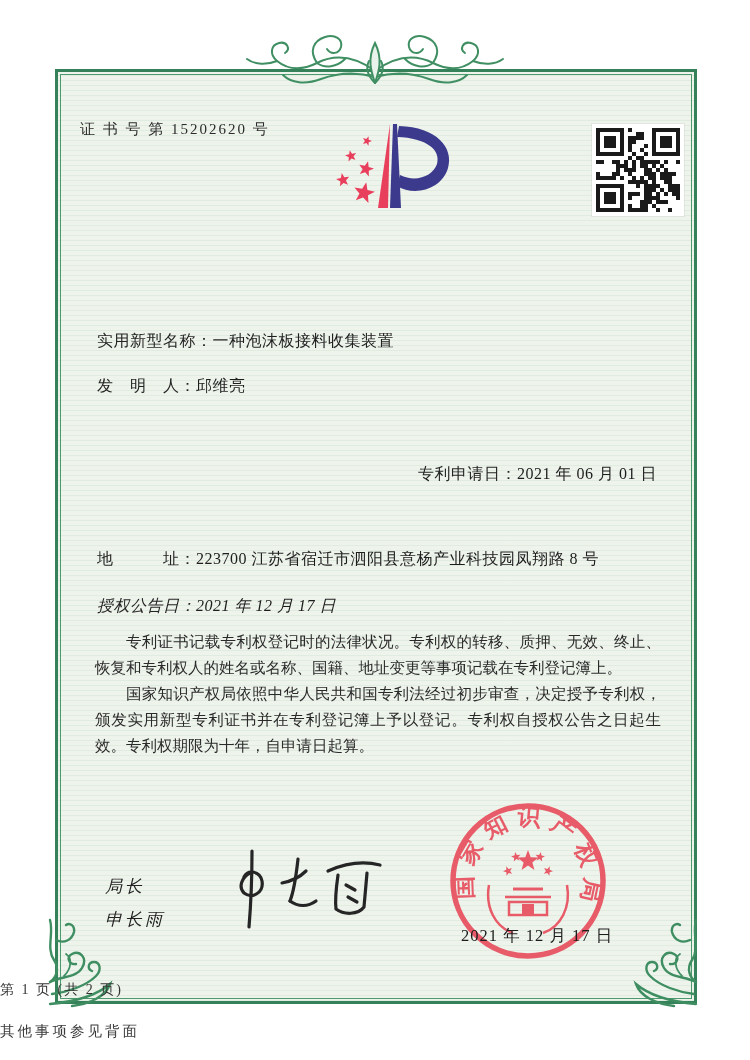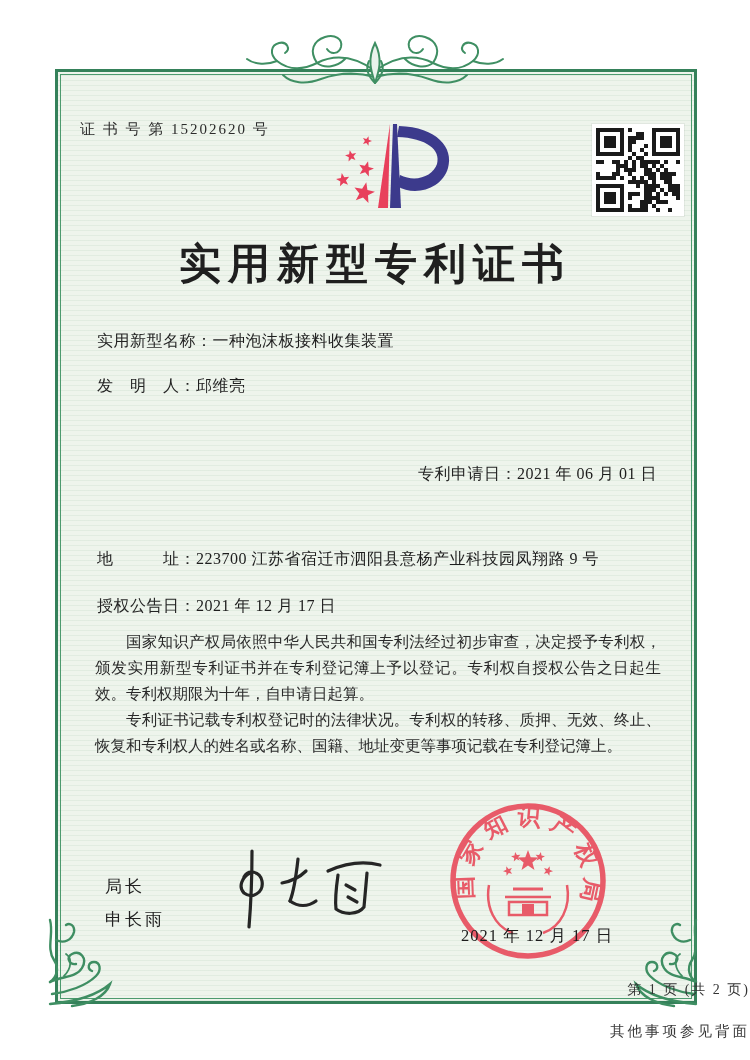--- a/index.html
+++ b/index.html
@@ -47,50 +47,50 @@
     font-size:16px; color:#242424; letter-spacing:0.5px; white-space:nowrap;
   }
   .field-row .flabel { color:#242424; }
   .field-row .fvalue { color:#1d1d1d; }
   .row-name    { top:330px; }
   .row-inv     { top:375px; }
   .row-pno     { top:420px; }
   .row-fdate   { top:463px;text-align:right; }
   .row-ptee    { top:507px; }
   .row-addr    { top:548px; }
-  .row-gdate   { top:595px; }
+  .row-gdate   { top:595px;font-style:italic; }
   .pair2 { position:absolute; left:301px; top:0; }
 
   
   .body-text {
     position:absolute; left:95px; top:628px; width:566px;
     font-size:15.5px; line-height:26px; color:#2a2a2a; text-align:justify;
   }
   .body-text p { text-indent:2em; }
 
   
   .officer { position:absolute; left:105px; top:869px; font-size:17px;
-             letter-spacing:3px; color:#222; line-height:33px; }
+             letter-spacing:3px; color:#222; line-height:33px;font-style:italic; }
   .sign-svg { position:absolute; left:212px; top:842px; width:180px; height:95px; }
 
   
   .seal { position:absolute; left:449px; top:800px; width:160px; height:162px; opacity:0.92; }
   .seal-date {
     position:absolute; left:461px; top:924px; font-size:16.5px;
     letter-spacing:1px; color:#1c1c1c; white-space:nowrap;
   }
 
   
   .page-info {
-    position:absolute; left:0; right:0; top:980px; text-align:right;
-    font-size:14px; letter-spacing:2px; color:#333;padding-left:44px;
+    position:absolute; left:0; right:0; top:980px; text-align:left;
+    font-size:14px; letter-spacing:2px; color:#333;
   }
   .back-note {
-    position:absolute; left:0; right:0; top:1021px; text-align:right;
-    font-size:14.5px; letter-spacing:3px; color:#3a3a3a;padding-left:20px;
+    position:absolute; left:0; right:0; top:1021px; text-align:left;
+    font-size:14.5px; letter-spacing:3px; color:#3a3a3a;
   }
 </style>
 </head>
 <body>
 
 <div class="page">
 
   <div class="frame"></div>
 
   <svg class="ornament top" viewBox="0 0 300 82">
@@ -290,43 +290,42 @@
           <rect x="36" y="80" width="4" height="4"></rect>
           <rect x="40" y="80" width="4" height="4"></rect>
           <rect x="44" y="80" width="4" height="4"></rect>
           <rect x="48" y="80" width="4" height="4"></rect>
           <rect x="60" y="80" width="4" height="4"></rect>
           <rect x="72" y="80" width="4" height="4"></rect>
         </g>
     </svg>
   </div>
 
-  <div class="title">实用新型专利证书</div>
 
   <div class="field-row row-name">
     <span class="flabel">实用新型名称：</span><span class="fvalue">一种泡沫板接料收集装置</span>
   </div>
   <div class="field-row row-inv">
     <span class="flabel">发　明　人：</span><span class="fvalue">邱维亮</span>
   </div>
   <div class="field-row row-fdate">
     <span class="flabel">专利申请日：</span><span class="fvalue">2021 年 06 月 01 日</span>
   </div>
   <div class="field-row row-addr">
-    <span class="flabel">地　　　址：</span><span class="fvalue">223700 江苏省宿迁市泗阳县意杨产业科技园凤翔路 9 号</span>
+    <span class="flabel">地　　　址：</span><span class="fvalue">223700 江苏省宿迁市泗阳县意杨产业科技园凤翔路 8 号</span>
   </div>
   <div class="field-row row-gdate">
     <span>
       <span class="flabel">授权公告日：</span><span class="fvalue">2021 年 12 月 17 日</span>
     </span>
   </div>
 
   <div class="body-text">
+    <p>专利证书记载专利权登记时的法律状况。专利权的转移、质押、无效、终止、恢复和专利权人的姓名或名称、国籍、地址变更等事项记载在专利登记簿上。</p>
     <p>国家知识产权局依照中华人民共和国专利法经过初步审查，决定授予专利权，颁发实用新型专利证书并在专利登记簿上予以登记。专利权自授权公告之日起生效。专利权期限为十年，自申请日起算。</p>
-    <p>专利证书记载专利权登记时的法律状况。专利权的转移、质押、无效、终止、恢复和专利权人的姓名或名称、国籍、地址变更等事项记载在专利登记簿上。</p>
   </div>
 
   <div class="officer">
     <div>局长</div>
     <div>申长雨</div>
   </div>
 
   <svg class="sign-svg" viewBox="0 0 180 95">
     <g fill="none" stroke="#252525" stroke-width="3.2" stroke-linecap="round">
       <path d="M38,30 C30,34 26,44 32,50 C40,56 52,50 50,38 C48,28 36,26 32,34"></path>

